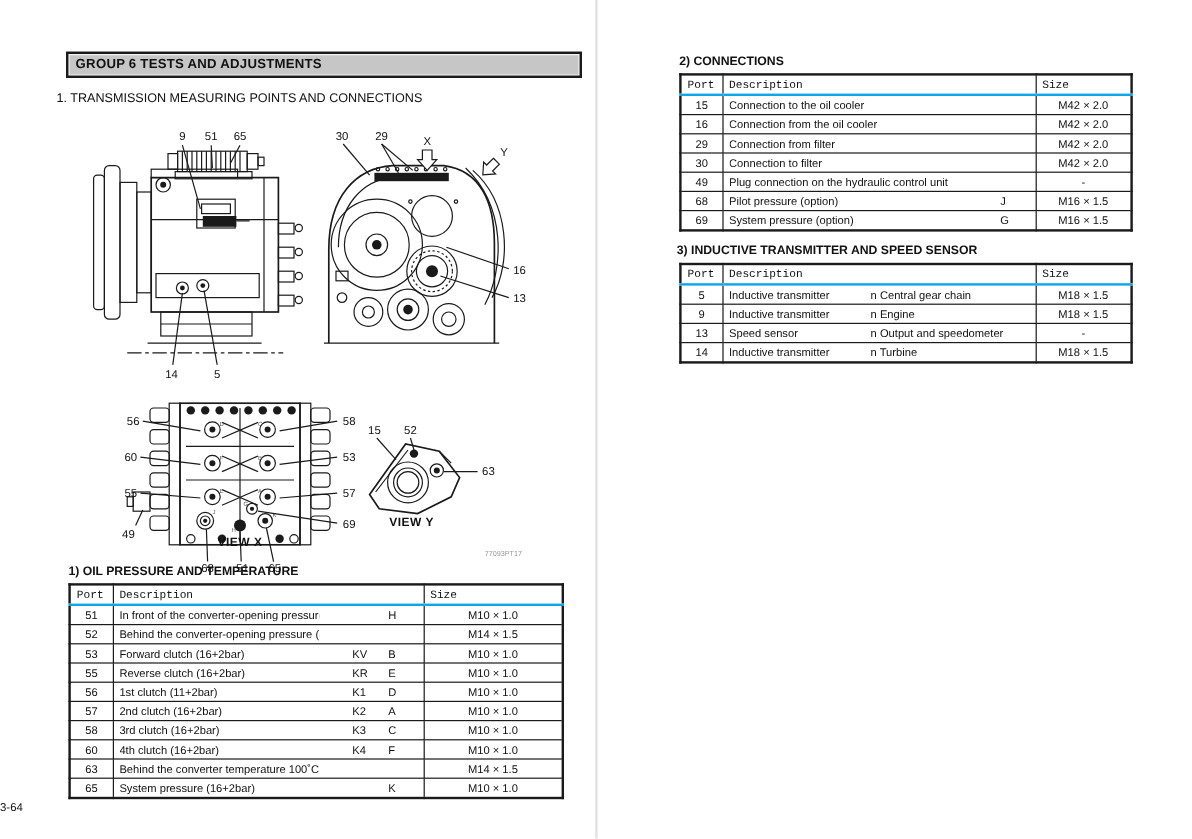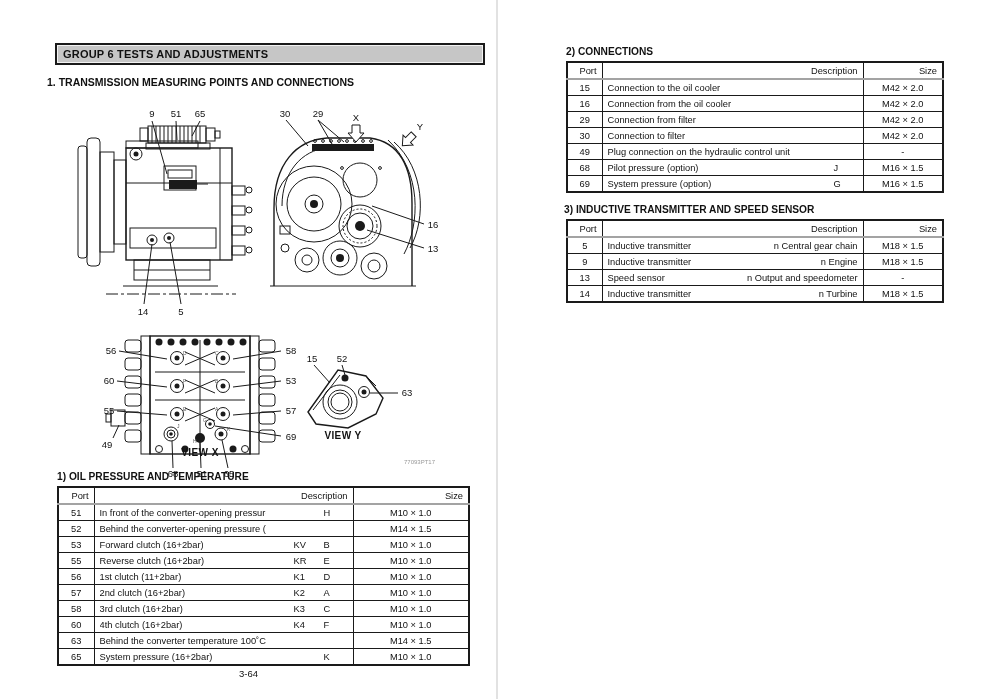--- a/index.html
+++ b/index.html
@@ -5,42 +5,42 @@
   html,body{margin:0;padding:0;background:#ffffff;}
   .spread{position:relative;width:993px;height:699px;background:#ffffff;overflow:hidden;
           font-family:"Liberation Sans","DejaVu Sans",sans-serif;color:#111;}
   .abs{position:absolute;}
   .divider{left:496px;top:0;width:2px;height:699px;background:#e2e2e2;}
 
   .group-box{left:55px;top:43px;width:420px;height:18px;background:#c6c6c6;
              border:2px solid #1a1a1a;box-shadow:inset 0 0 0 1px #f2f2f2;
              display:flex;align-items:center;padding-left:6px;}
   .group-box span{font-weight:bold;font-size:11px;letter-spacing:.2px;}
-  .sec-title{font-weight:bold;font-size:10.5px;}
+  .sec-title{font-weight:normal;font-size:10.5px;}
   .intro{font-size:9.8px;color:#222;}
 
   .tbl-title{font-weight:bold;font-size:10.2px;}
   table.dtable{border-collapse:collapse;table-layout:fixed;font-size:9.3px;color:#111;
                border:2px solid #1a1a1a;}
   table.dtable td{border:1px solid #1a1a1a;height:15px;padding:0 5px;overflow:hidden;
                   white-space:nowrap;vertical-align:middle;}
-  table.dtable tr.head td{text-align:right;border-bottom:2px solid #a3a3a3;}
+  table.dtable tr.head td{text-align:left;border-bottom:2px solid #0ea5e9;font-family:Liberation Mono, monospace;}
   td.c-port{text-align:center;padding:0 2px;}
   td.c-size{text-align:center;padding:0 2px;}
   td.c-desc{padding:0 0 0 6px;}
   .desc-flex{display:flex;align-items:center;width:100%;}
   .desc-flex .dn{flex:1;min-width:0;overflow:hidden;white-space:nowrap;}
   .desc-flex .cc1{width:30px;text-align:left;margin-left:28px;}
   .desc-flex .cc2{width:24px;text-align:left;}
   .desc-flex .dn3{width:118px;overflow:hidden;white-space:nowrap;}
-  .desc-flex .sub{flex:1;text-align:right;}
+  .desc-flex .sub{flex:1;text-align:left;}
 
   .fig-caption{font-weight:bold;font-size:10px;letter-spacing:.4px;}
   .fig-code{font-size:6px;color:#999;}
-  .page-num{font-size:9.5px;text-align:center;}
+  .page-num{font-size:9.5px;}
 
   svg{display:block;}
   svg .ln{stroke:#1a1a1a;stroke-width:1;fill:none;}
   svg .ln2{stroke:#1a1a1a;stroke-width:1.4;fill:none;}
   svg .fdark{fill:#1a1a1a;stroke:none;}
   svg .fwhite{fill:#ffffff;stroke:#1a1a1a;stroke-width:1;}
   svg text.lbl{font-family:"Liberation Sans",sans-serif;font-size:9.5px;fill:#111;}
   svg text.tiny{font-family:"Liberation Sans",sans-serif;font-size:5px;fill:#555;}
 </style>
 </head>

